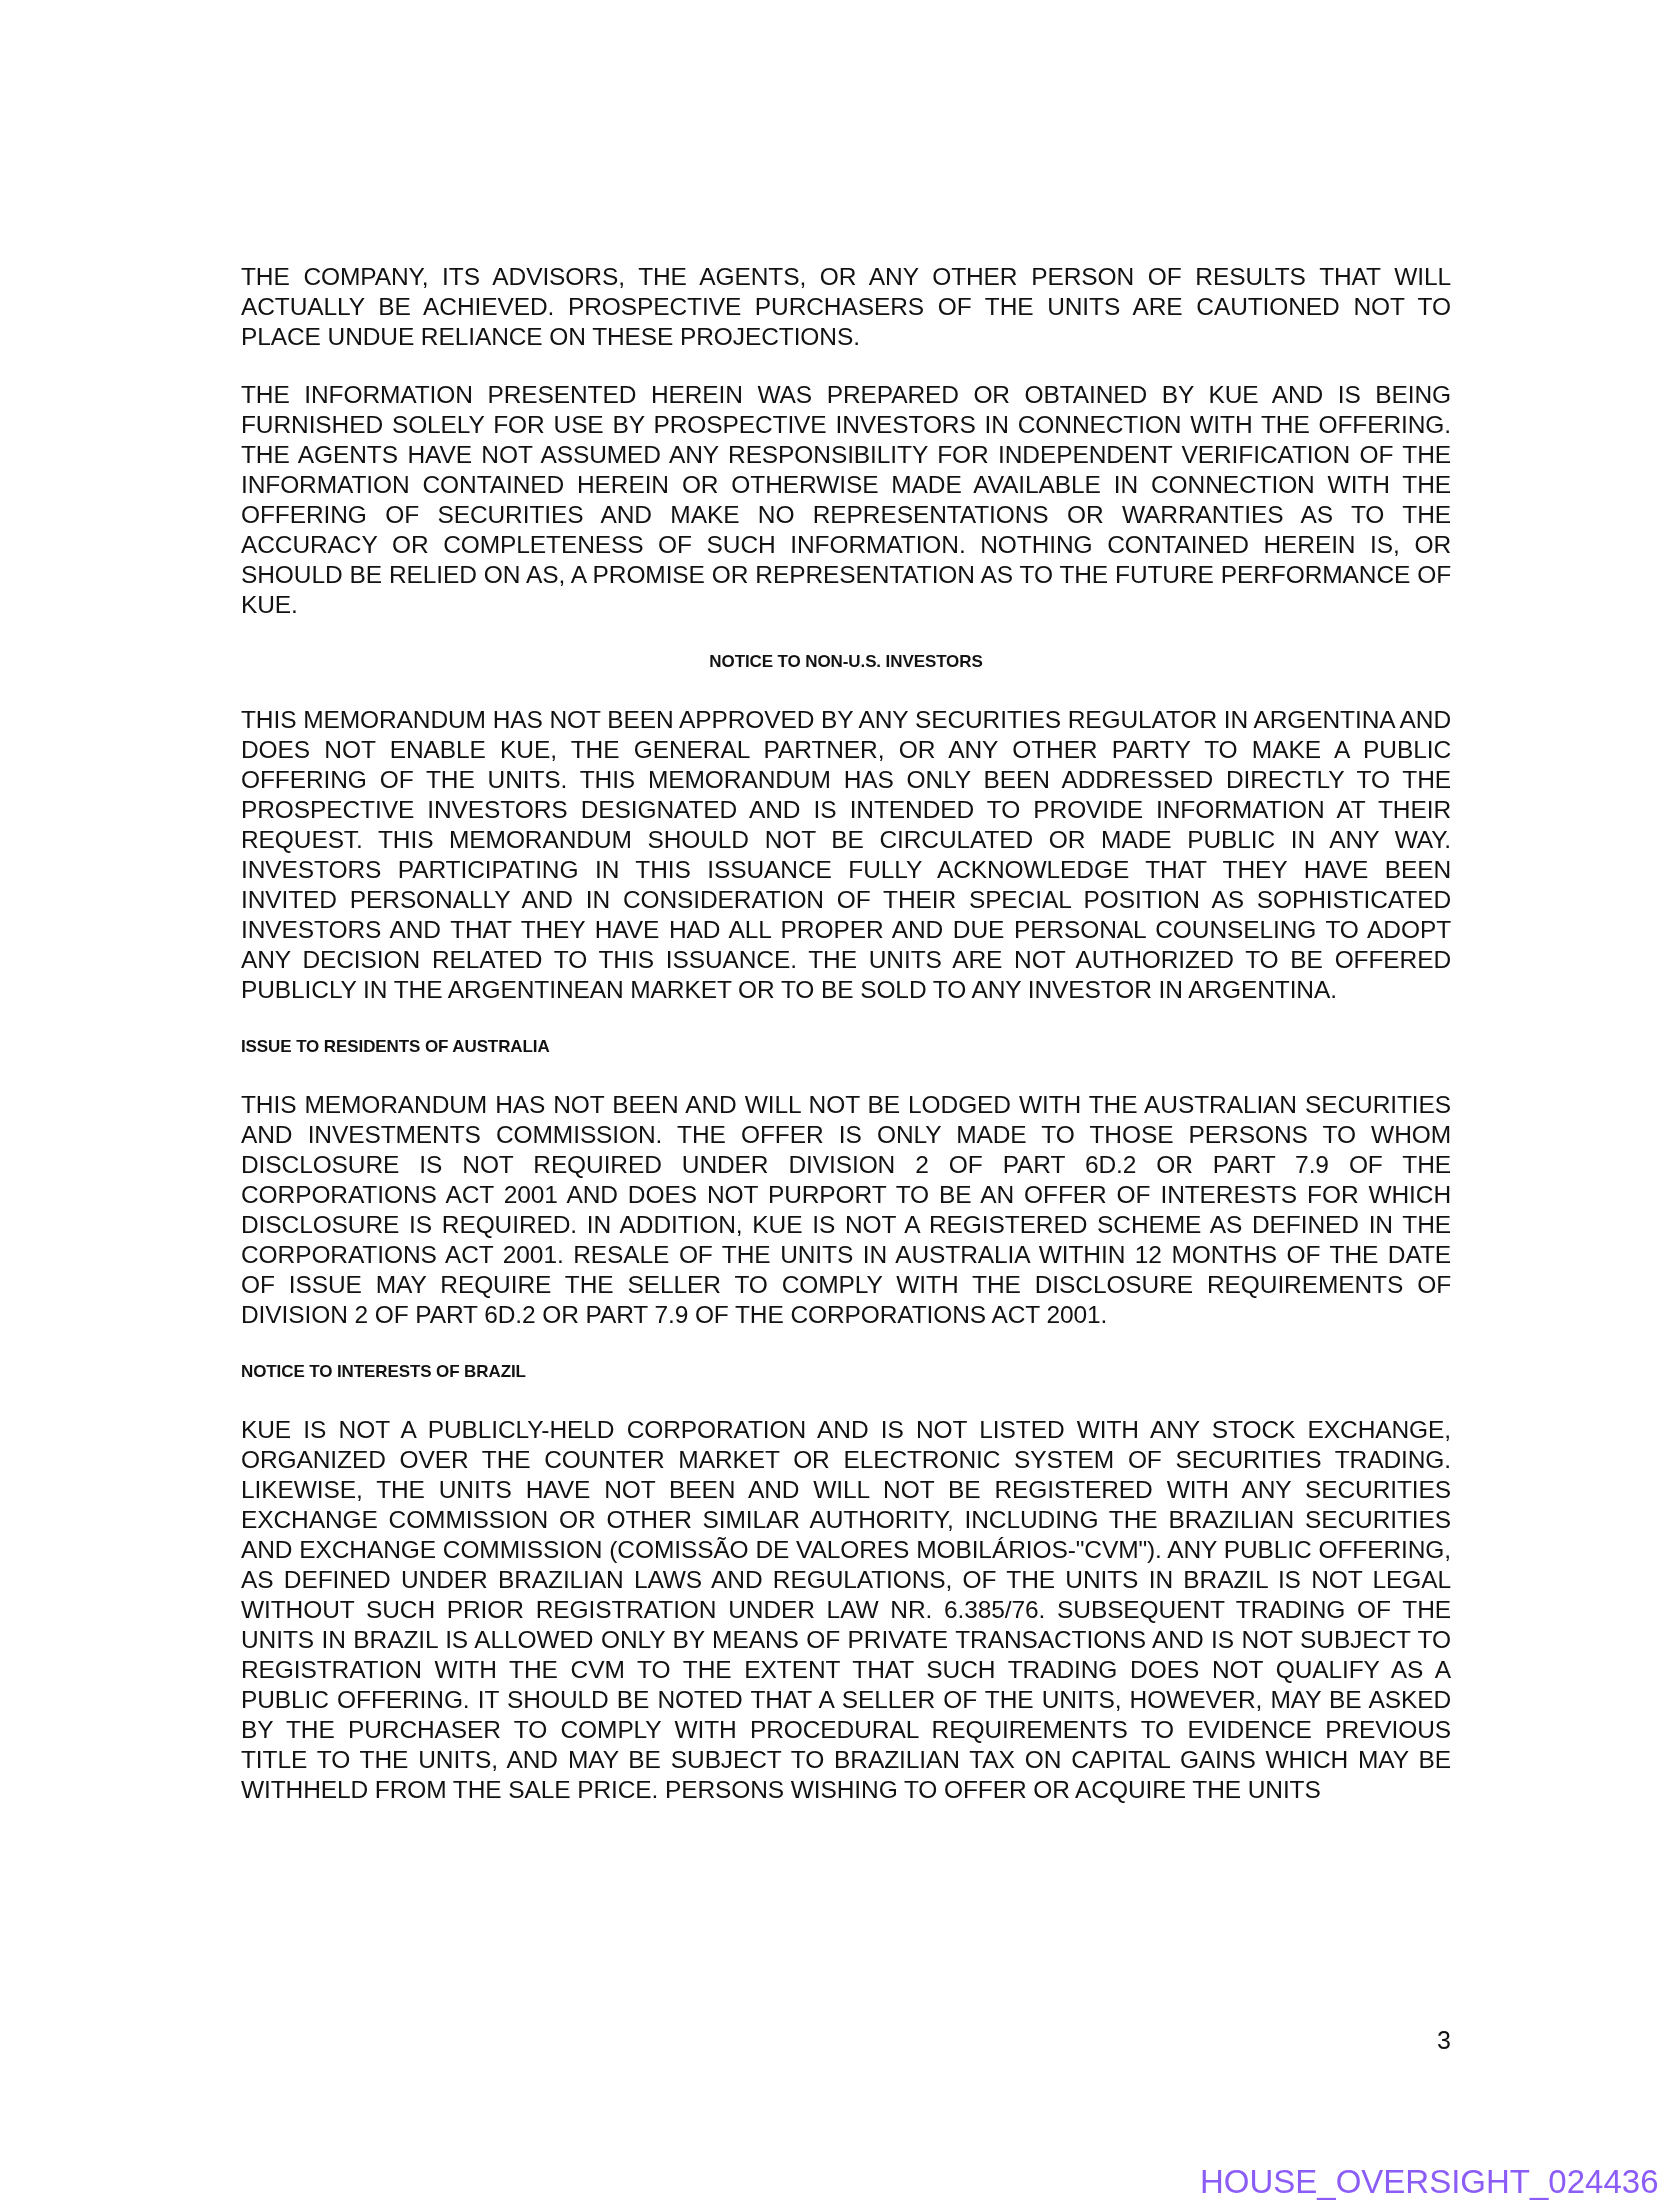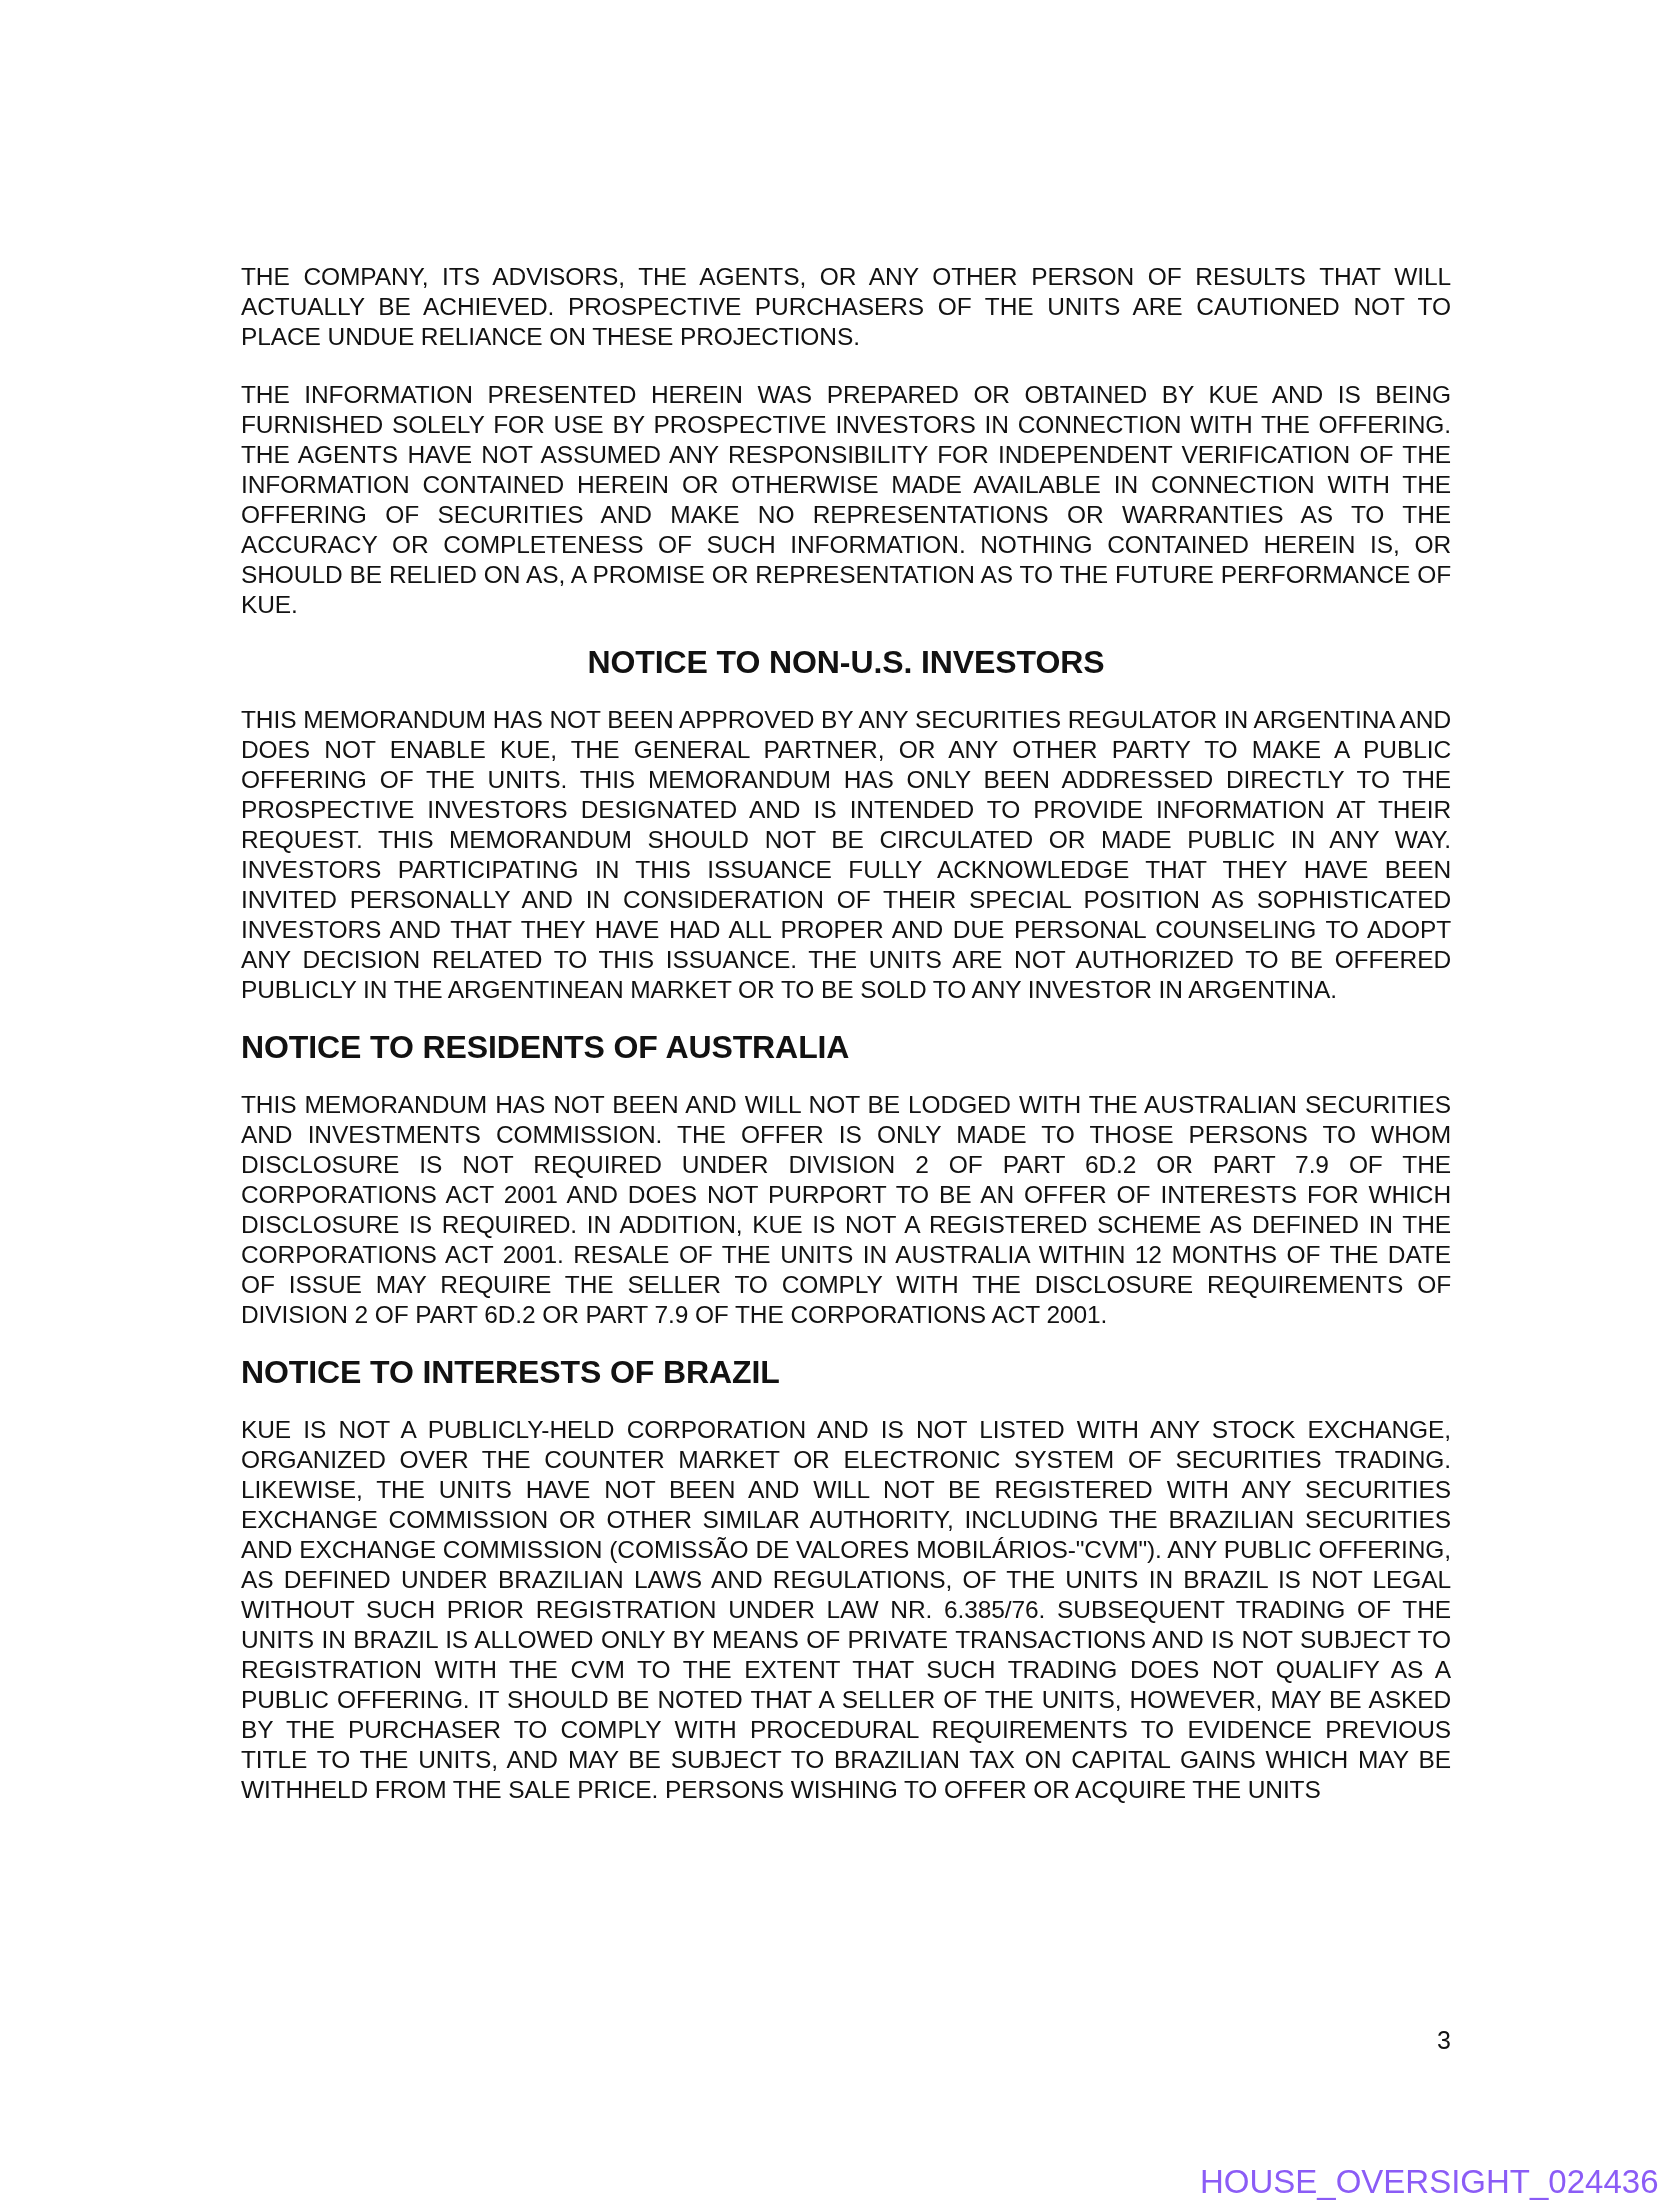--- a/index.html
+++ b/index.html
@@ -28,21 +28,21 @@
   }
   .body-para {
     margin: 0 0 27.5px 0;
     text-align: justify;
   }
   .body-para:last-child {
     margin-bottom: 0;
   }
   .section-heading {
     margin: 0 0 27.5px 0;
-    font-size: 32px;
+    font-size: 17px;
     line-height: 30px;
     font-weight: 700;
     text-align: left;
   }
   .section-heading.centered {
     text-align: center;
   }
   .page-number {
     position: absolute;
     left: 1437px;
@@ -68,21 +68,21 @@
 
     <p class="body-para">THE COMPANY, ITS ADVISORS, THE AGENTS, OR ANY OTHER PERSON OF RESULTS THAT WILL ACTUALLY BE ACHIEVED.  PROSPECTIVE PURCHASERS OF THE UNITS ARE CAUTIONED NOT TO PLACE UNDUE RELIANCE ON THESE PROJECTIONS.</p>
 
     <p class="body-para">THE INFORMATION PRESENTED HEREIN WAS PREPARED OR OBTAINED BY KUE AND IS BEING FURNISHED SOLELY FOR USE BY PROSPECTIVE INVESTORS IN CONNECTION WITH THE OFFERING.  THE AGENTS HAVE NOT ASSUMED ANY RESPONSIBILITY FOR INDEPENDENT VERIFICATION OF THE INFORMATION CONTAINED HEREIN OR OTHERWISE MADE AVAILABLE IN CONNECTION WITH THE OFFERING OF SECURITIES AND MAKE NO REPRESENTATIONS OR WARRANTIES AS TO THE ACCURACY OR COMPLETENESS OF SUCH INFORMATION.  NOTHING CONTAINED HEREIN IS, OR SHOULD BE RELIED ON AS, A PROMISE OR REPRESENTATION AS TO THE FUTURE PERFORMANCE OF KUE.</p>
 
     <h2 class="section-heading centered">NOTICE TO NON-U.S. INVESTORS</h2>
 
 
     <p class="body-para">THIS MEMORANDUM HAS NOT BEEN APPROVED BY ANY SECURITIES REGULATOR IN ARGENTINA AND DOES NOT ENABLE KUE, THE GENERAL PARTNER, OR ANY OTHER PARTY TO MAKE A PUBLIC OFFERING OF THE UNITS.  THIS MEMORANDUM HAS ONLY BEEN ADDRESSED DIRECTLY TO THE PROSPECTIVE INVESTORS DESIGNATED AND IS INTENDED TO PROVIDE INFORMATION AT THEIR REQUEST.  THIS MEMORANDUM SHOULD NOT BE CIRCULATED OR MADE PUBLIC IN ANY WAY.  INVESTORS PARTICIPATING IN THIS ISSUANCE FULLY ACKNOWLEDGE THAT THEY HAVE BEEN INVITED PERSONALLY AND IN CONSIDERATION OF THEIR SPECIAL POSITION AS SOPHISTICATED INVESTORS AND THAT THEY HAVE HAD ALL PROPER AND DUE PERSONAL COUNSELING TO ADOPT ANY DECISION RELATED TO THIS ISSUANCE.  THE UNITS ARE NOT AUTHORIZED TO BE OFFERED PUBLICLY IN THE ARGENTINEAN MARKET OR TO BE SOLD TO ANY INVESTOR IN ARGENTINA.</p>
 
-    <h2 class="section-heading">NOTICE TO RESIDENTS OF AUSTRALIA</h2>
+    <h2 class="section-heading">ISSUE TO RESIDENTS OF AUSTRALIA</h2>
 
     <p class="body-para">THIS MEMORANDUM HAS NOT BEEN AND WILL NOT BE LODGED WITH THE AUSTRALIAN SECURITIES AND INVESTMENTS COMMISSION.  THE OFFER IS ONLY MADE TO THOSE PERSONS TO WHOM DISCLOSURE IS NOT REQUIRED UNDER DIVISION 2 OF PART 6D.2 OR PART 7.9 OF THE CORPORATIONS ACT 2001 AND DOES NOT PURPORT TO BE AN OFFER OF INTERESTS FOR WHICH DISCLOSURE IS REQUIRED.  IN ADDITION, KUE IS NOT A REGISTERED SCHEME AS DEFINED IN THE CORPORATIONS ACT 2001.  RESALE OF THE UNITS IN AUSTRALIA WITHIN 12 MONTHS OF THE DATE OF ISSUE MAY REQUIRE THE SELLER TO COMPLY WITH THE DISCLOSURE REQUIREMENTS OF DIVISION 2 OF PART 6D.2 OR PART 7.9 OF THE CORPORATIONS ACT 2001.</p>
 
     <h2 class="section-heading">NOTICE TO INTERESTS OF BRAZIL</h2>
 
     <p class="body-para">KUE IS NOT A PUBLICLY-HELD CORPORATION AND IS NOT LISTED WITH ANY STOCK EXCHANGE, ORGANIZED OVER THE COUNTER MARKET OR ELECTRONIC SYSTEM OF SECURITIES TRADING. LIKEWISE, THE UNITS HAVE NOT BEEN AND WILL NOT BE REGISTERED WITH ANY SECURITIES EXCHANGE COMMISSION OR OTHER SIMILAR AUTHORITY, INCLUDING THE BRAZILIAN SECURITIES AND EXCHANGE COMMISSION (COMISSÃO DE VALORES MOBILÁRIOS-"CVM").  ANY PUBLIC OFFERING, AS DEFINED UNDER BRAZILIAN LAWS AND REGULATIONS, OF THE UNITS IN BRAZIL IS NOT LEGAL WITHOUT SUCH PRIOR REGISTRATION UNDER LAW NR. 6.385/76.  SUBSEQUENT TRADING OF THE UNITS IN BRAZIL IS ALLOWED ONLY BY MEANS OF PRIVATE TRANSACTIONS AND IS NOT SUBJECT TO REGISTRATION WITH THE CVM TO THE EXTENT THAT SUCH TRADING DOES NOT QUALIFY AS A PUBLIC OFFERING. IT SHOULD BE NOTED THAT A SELLER OF THE UNITS, HOWEVER, MAY BE ASKED BY THE PURCHASER TO COMPLY WITH PROCEDURAL REQUIREMENTS TO EVIDENCE PREVIOUS TITLE TO THE UNITS, AND MAY BE SUBJECT TO BRAZILIAN TAX ON CAPITAL GAINS WHICH MAY BE WITHHELD FROM THE SALE PRICE. PERSONS WISHING TO OFFER OR ACQUIRE THE UNITS</p>
 
   </div>
 
   <div class="page-number">3</div>

